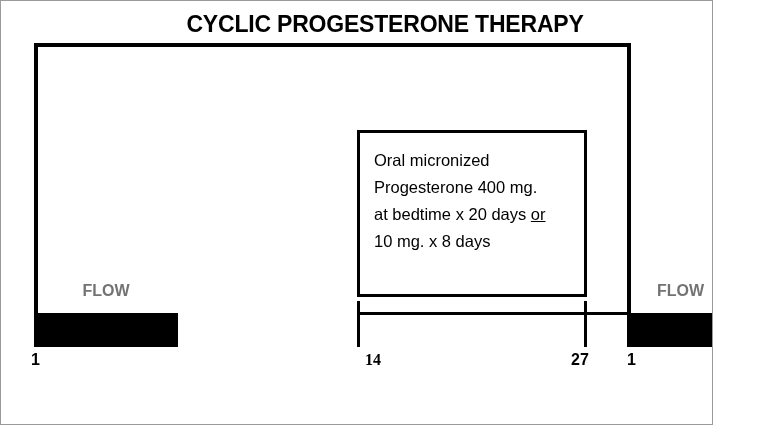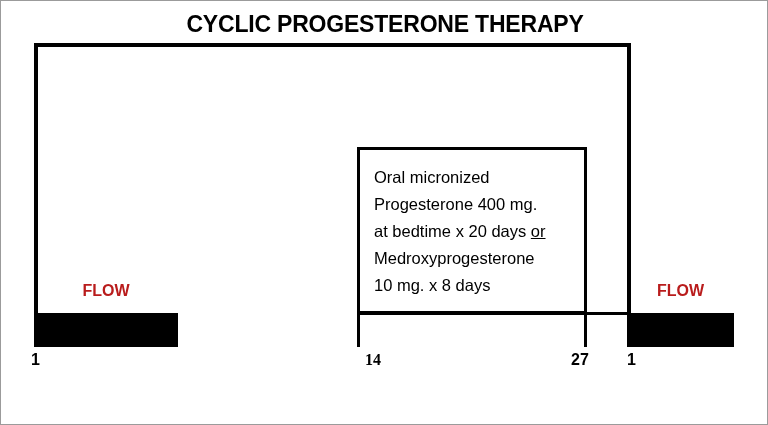--- a/index.html
+++ b/index.html
@@ -2,21 +2,21 @@
 <html><head>
 <meta charset="utf-8">
 <style>
   html, body {
     margin: 0;
     padding: 0;
     background: #ffffff;
   }
   #canvas {
     position: relative;
-    width: 768px;
+    width: 713px;
     height: 425px;
     background: #ffffff;
     border: 1px solid #9b9b9b;
     box-sizing: border-box;
     font-family: "Liberation Sans", sans-serif;
     overflow: hidden;
   }
 
   
   .title {
@@ -54,21 +54,21 @@
     top: 42px;
     width: 4px;
     height: 271px;
     background: #000000;
   }
 
   
   .txtbox {
     position: absolute;
     left: 356px;
-    top: 146px;
+    top: 129px;
     width: 230px;
     height: 167px;
     border: 3px solid #000000;
     box-sizing: border-box;
     background: #ffffff;
   }
   .txtbox-inner {
     position: absolute;
     left: 14px;
     top: 14px;
@@ -106,21 +106,21 @@
     height: 34px;
   }
   .flowbar-left  { left: 33px;  width: 144px; }
   .flowbar-right { left: 626px; width: 107px; }
 
   .flow-label {
     position: absolute;
     top: 281px;
     font-size: 16px;
     font-weight: bold;
-    color: #b91c1c;
+    color: #737373;
     text-align: center;
   }
   .flow-label-left  { left: 33px;  width: 144px; }
   .flow-label-right { left: 626px; width: 107px; }
 
   
   .daynum {
     position: absolute;
     top: 350px;
     font-size: 16px;
@@ -154,21 +154,20 @@
 
   <div class="bracket-top"></div>
   <div class="bracket-left"></div>
   <div class="bracket-right"></div>
 
   <div class="txtbox">
     <div class="txtbox-inner">
       <div class="ln">Oral micronized</div>
       <div class="ln">Progesterone 400 mg.</div>
       <div class="ln"><span>at bedtime x 20 days </span><span class="u">or</span></div>
-      <div class="ln">Medroxyprogesterone</div>
       <div class="ln">10 mg. x 8 days</div>
     </div>
   </div>
 
   <div class="axis-line"></div>
   <div class="tick tick-14"></div>
   <div class="tick tick-27"></div>
   <div class="tick tick-1r"></div>
 
   <div class="flow-label flow-label-left">FLOW</div>

